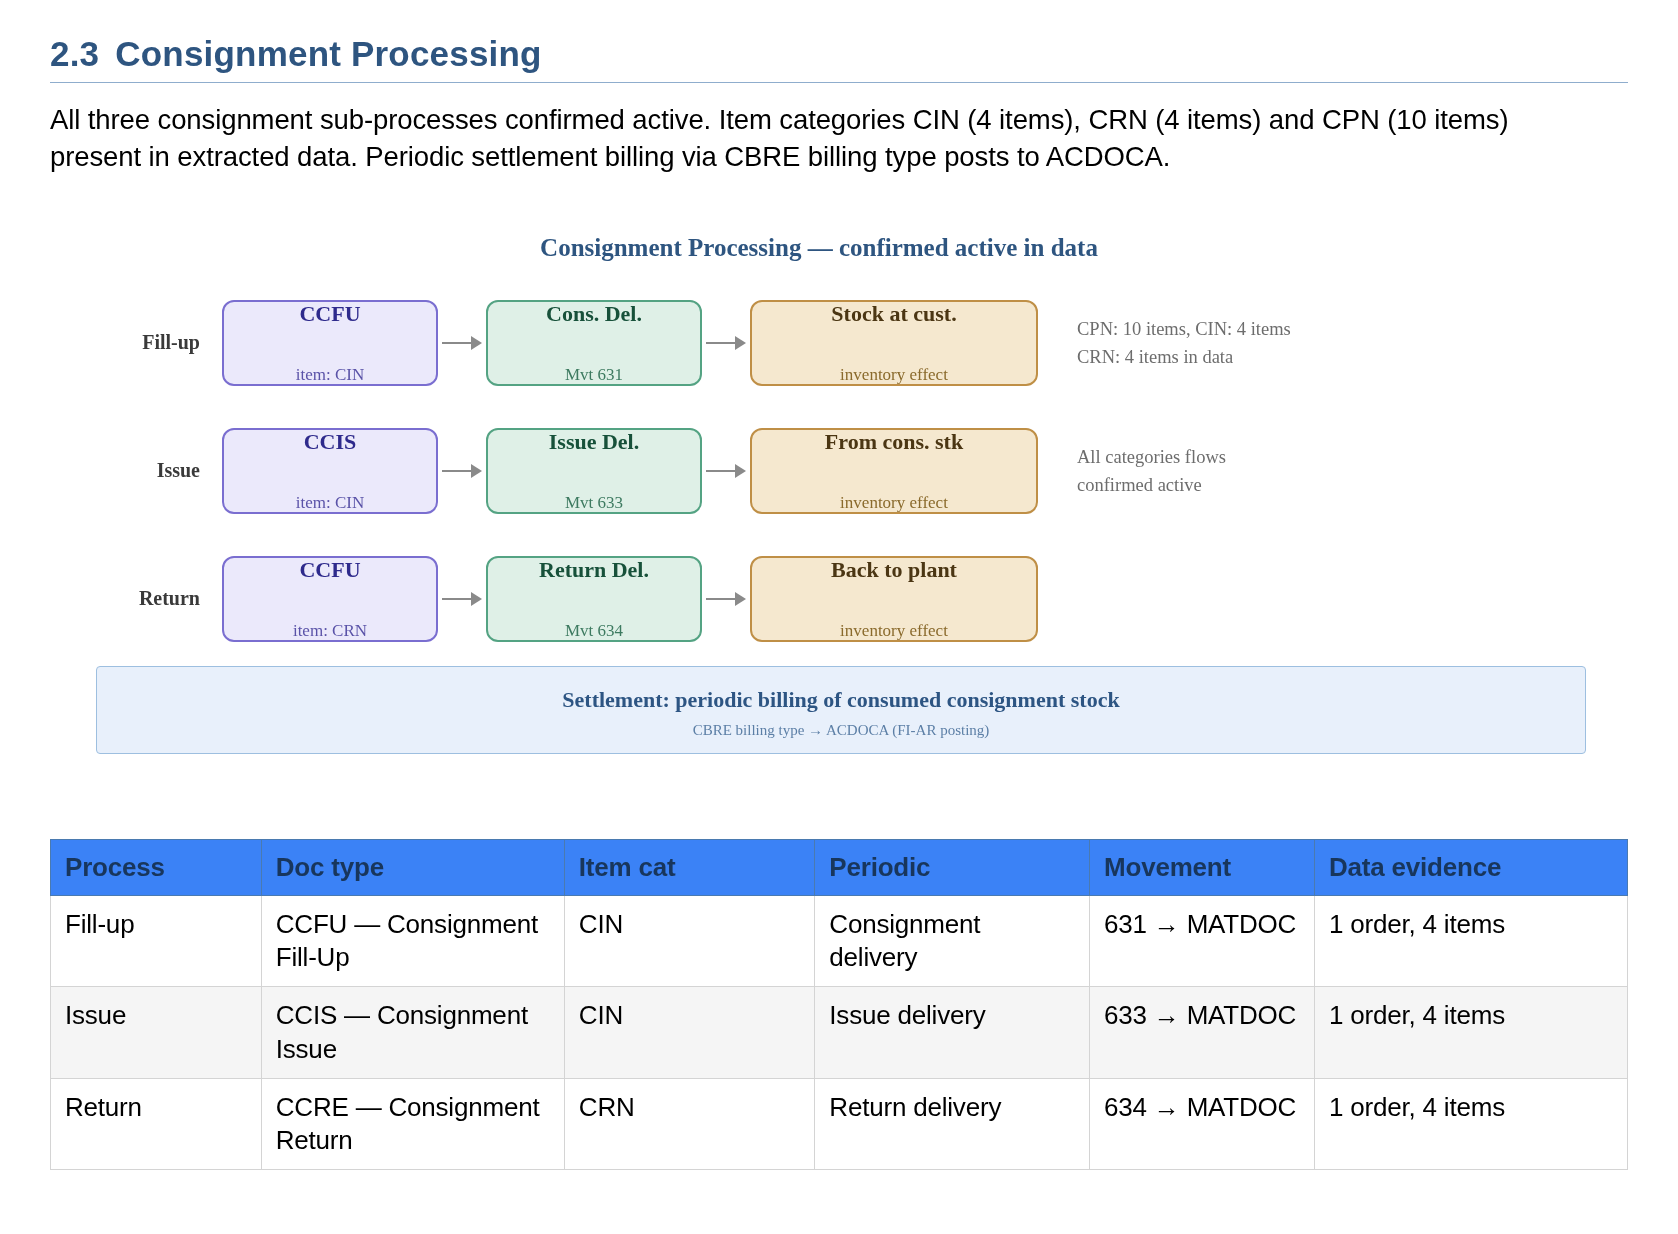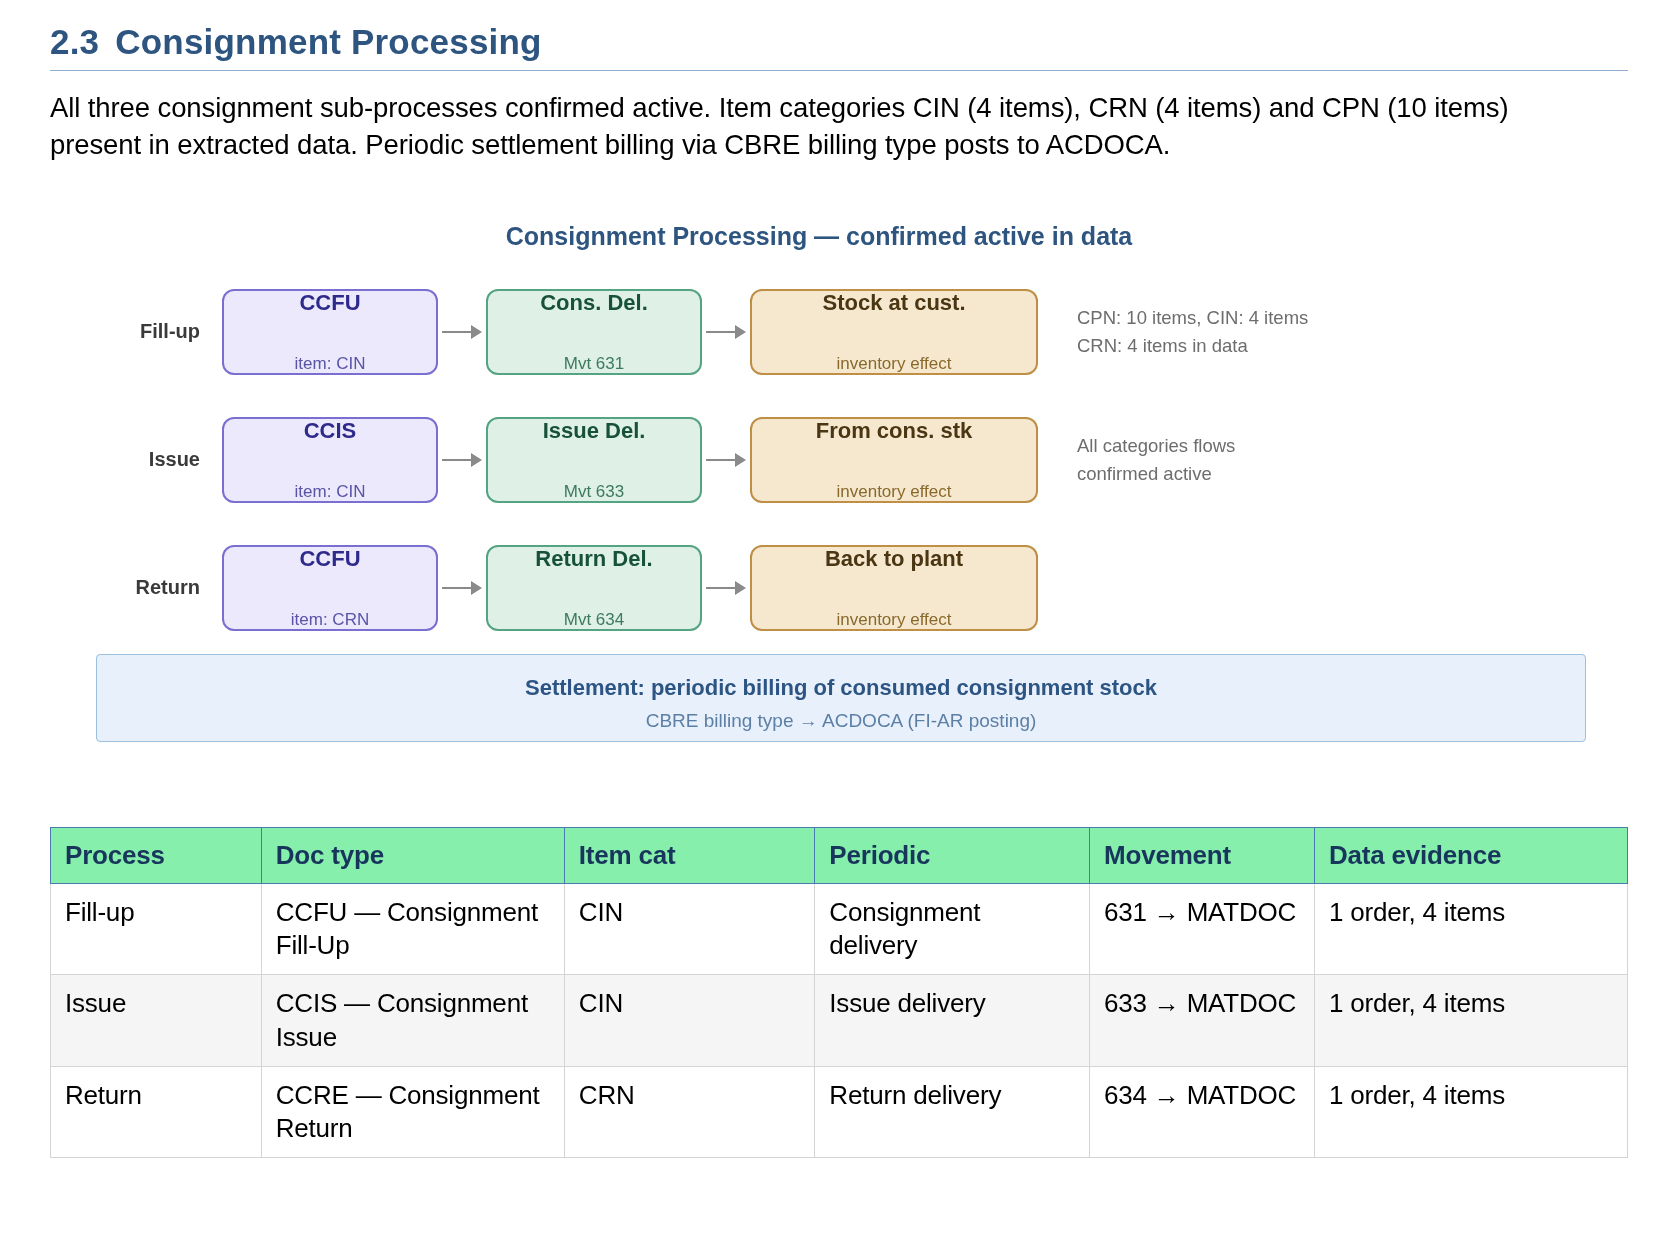--- a/index.html
+++ b/index.html
@@ -11,21 +11,21 @@
     width: 1678px;
     height: 1234px;
     font-family: "Liberation Sans", sans-serif;
     color: #000000;
     overflow: hidden;
     position: relative;
   }
 
   
   .page {
-    padding: 0 50px;
+    padding: 12px 50px;
     box-sizing: border-box;
   }
   .section-heading {
     font-size: 35px;
     font-weight: bold;
     color: #2e5580;
     padding: 22px 0 8px 0;
     letter-spacing: 0.2px;
   }
   .section-heading .num {
@@ -43,20 +43,21 @@
     color: #000;
     max-width: 1545px;
     letter-spacing: -0.1px;
   }
 
   
   .figure {
     margin-top: 58px;
     position: relative;
     height: 530px;
+    font-family: Liberation Serif, serif;
   }
   .figure-title {
     text-align: center;
     font-size: 25px;
     font-weight: bold;
     color: #2e5580;
     margin-left: -40px;
   }
 
   .flow-rows {
@@ -168,37 +169,37 @@
     box-sizing: border-box;
     text-align: center;
   }
   .settlement .s-main {
     font-size: 22px;
     font-weight: bold;
     color: #2d5583;
     padding-top: 20px;
   }
   .settlement .s-sub {
-    font-size: 19px;
+    font-size: 15px;
     color: #5c7fa6;
     margin-top: 9px;
   }
 
   
   .tbl-wrap {
     margin-top: 75px;
   }
   table.data {
     width: 100%;
     border-collapse: collapse;
     table-layout: fixed;
     font-size: 26px;
   }
   table.data th {
-    background: #86efac;
+    background: #3b82f6;
     color: #18365c;
     font-weight: bold;
     text-align: left;
     padding: 12px 14px;
     border: 1.5px solid #4a7ab0;
     letter-spacing: -0.2px;
   }
   table.data td {
     padding: 12px 14px;
     border: 1px solid #d4d4d4;

